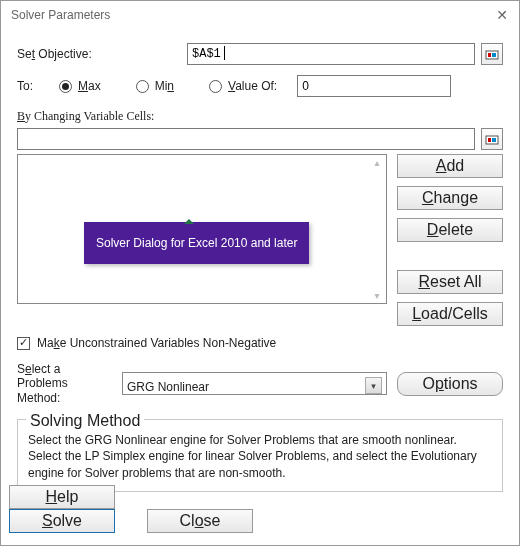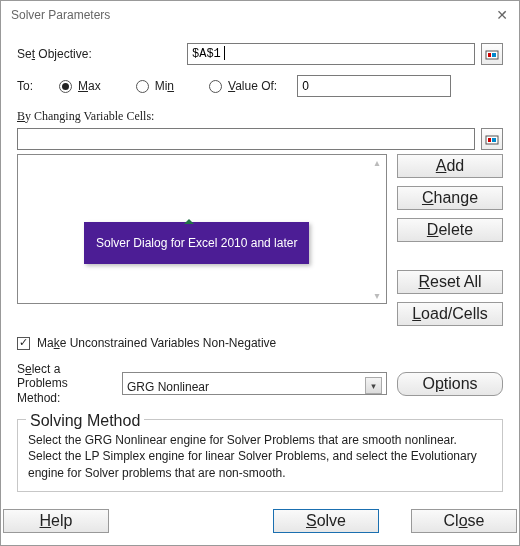--- a/index.html
+++ b/index.html
@@ -100,21 +100,21 @@
   }
   .group {
     border:1px solid #c7c7c7; margin-top:14px; padding:8px 10px 10px 10px; position:relative;
   }
   .group-title {
     position:absolute; top:-8px; left:8px; background:#fff; padding:0 4px; font-size:16px;
   }
   .desc { line-height:1.35; margin-top:4px; color:#222; }
   .footer {
     position:absolute; left:0; right:0; bottom:12px;
-    display:flex; justify-content:space-between; padding: 0 2px;
+    display:flex; justify-content:space-between; padding: 0 8px; flex-direction: column;
   }
   .footer .btn { width:106px; }
   .btn.primary { border:1.5px solid #1a6fb0; }
   .footer-right { display:flex; gap:32px; }
   .tooltip {
     position:absolute; left:83px; top:221px;
     background:#4c1d95; color:#fff; font-size:12px;
     padding:14px 12px;
     box-shadow: 2px 2px 4px rgba(0,0,0,.25);
   }

